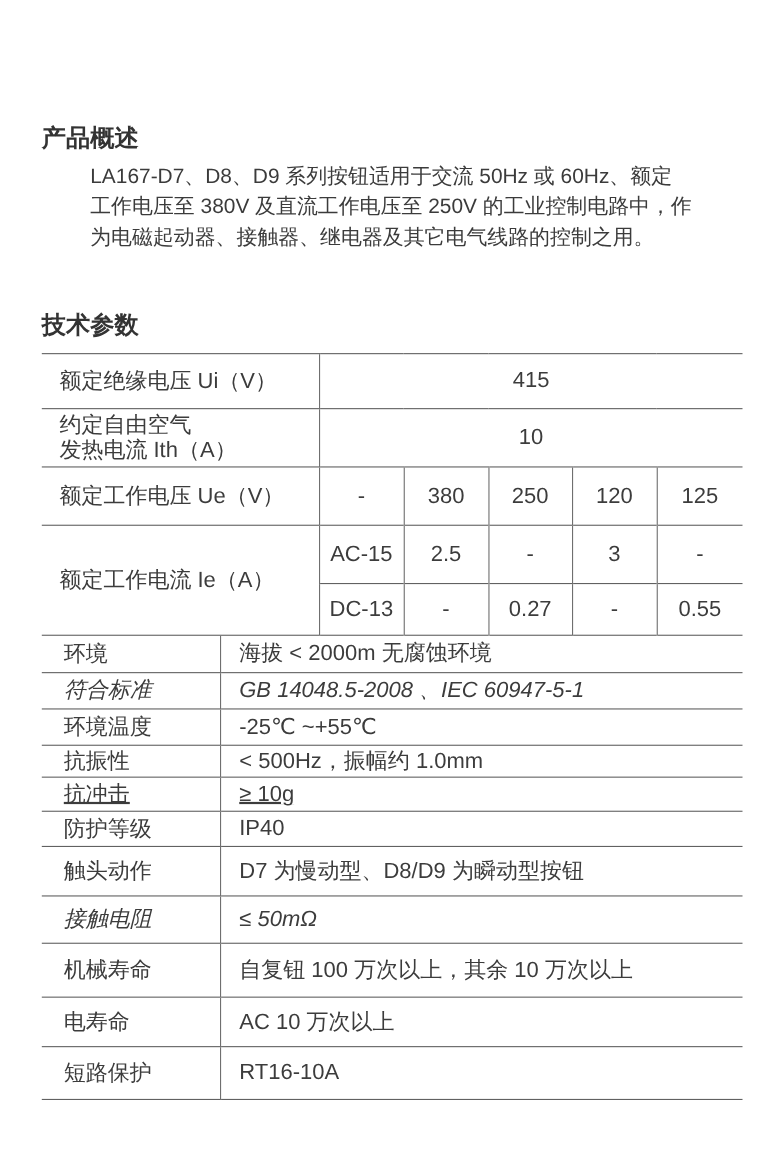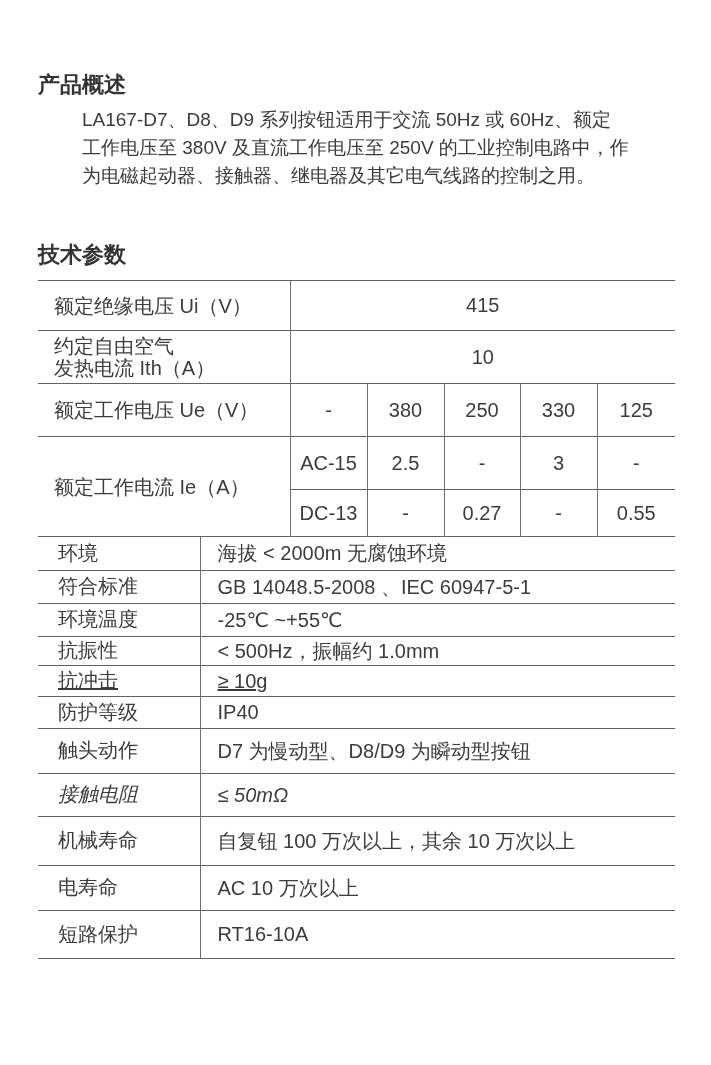--- a/index.html
+++ b/index.html
@@ -13,21 +13,21 @@
   }
   .content { padding: 0 36px 0 38px; }
 
   .section-title {
     font-size: 22px;
     font-weight: 600;
     color: #333333;
     line-height: 27px;
     margin: 0;
   }
-  #overview-title { padding-top: 71px; }
+  #overview-title { padding-top: 71px; margin-top: 41px; }
 
   .overview-body {
     margin-top: 8px;
     font-size: 19px;
     line-height: 28px;
     color: #3b3b3b;
     white-space: pre-line;
     width: 640px;
     margin-left: 44px;
   }
@@ -58,21 +58,21 @@
   .t1 tr:nth-child(4) { height: 53px; }
   .t1 tr:nth-child(5) { height: 47px; }
 
   
   .t2 { border-bottom: 1px solid #616161; }
   .t2 td { border-top: 1px solid #616161; }
   .t2 tr:first-child td { border-top: none; }
   .t2 .lbl2 { padding-left: 20px; }
   .t2 .val2 { border-left: 1px solid #6f6f6f; padding-left: 17px; white-space: pre-line; line-height: 22px; }
   .t2 tr:nth-child(1)  { height: 33px; }
-  .t2 tr:nth-child(2)  { height: 33px; }
+  .t2 tr:nth-child(2)  { height: 33px; font-style: italic; }
   .t2 tr:nth-child(3)  { height: 33px; margin-top: 48px; }
   .t2 tr:nth-child(4)  { height: 29px; }
   .t2 tr:nth-child(5)  { height: 31px; text-decoration: underline; }
   .t2 tr:nth-child(6)  { height: 32px; }
   .t2 tr:nth-child(7)  { height: 45px; }
   .t2 tr:nth-child(8)  { height: 43px; font-style: italic; }
   .t2 tr:nth-child(9)  { height: 49px; }
   .t2 tr:nth-child(10) { height: 45px; }
   .t2 tr:nth-child(11) { height: 48px; }
   .t2 tr:nth-child(12) { height: 66px; }
@@ -107,21 +107,21 @@
       <tr>
         <td class="lbl">约定自由空气
 发热电流 Ith（A）</td>
         <td class="val" colspan="5">10</td>
       </tr>
       <tr>
         <td class="lbl">额定工作电压 Ue（V）</td>
         <td class="val">-</td>
         <td class="val">380</td>
         <td class="val">250</td>
-        <td class="val">330</td>
+        <td class="val">120</td>
         <td class="val">125</td>
       </tr>
       <tr>
         <td class="lbl" rowspan="2">额定工作电流 Ie（A）</td>
         <td class="val">AC-15</td>
         <td class="val">2.5</td>
         <td class="val">-</td>
         <td class="val">3</td>
         <td class="val">-</td>
       </tr>

